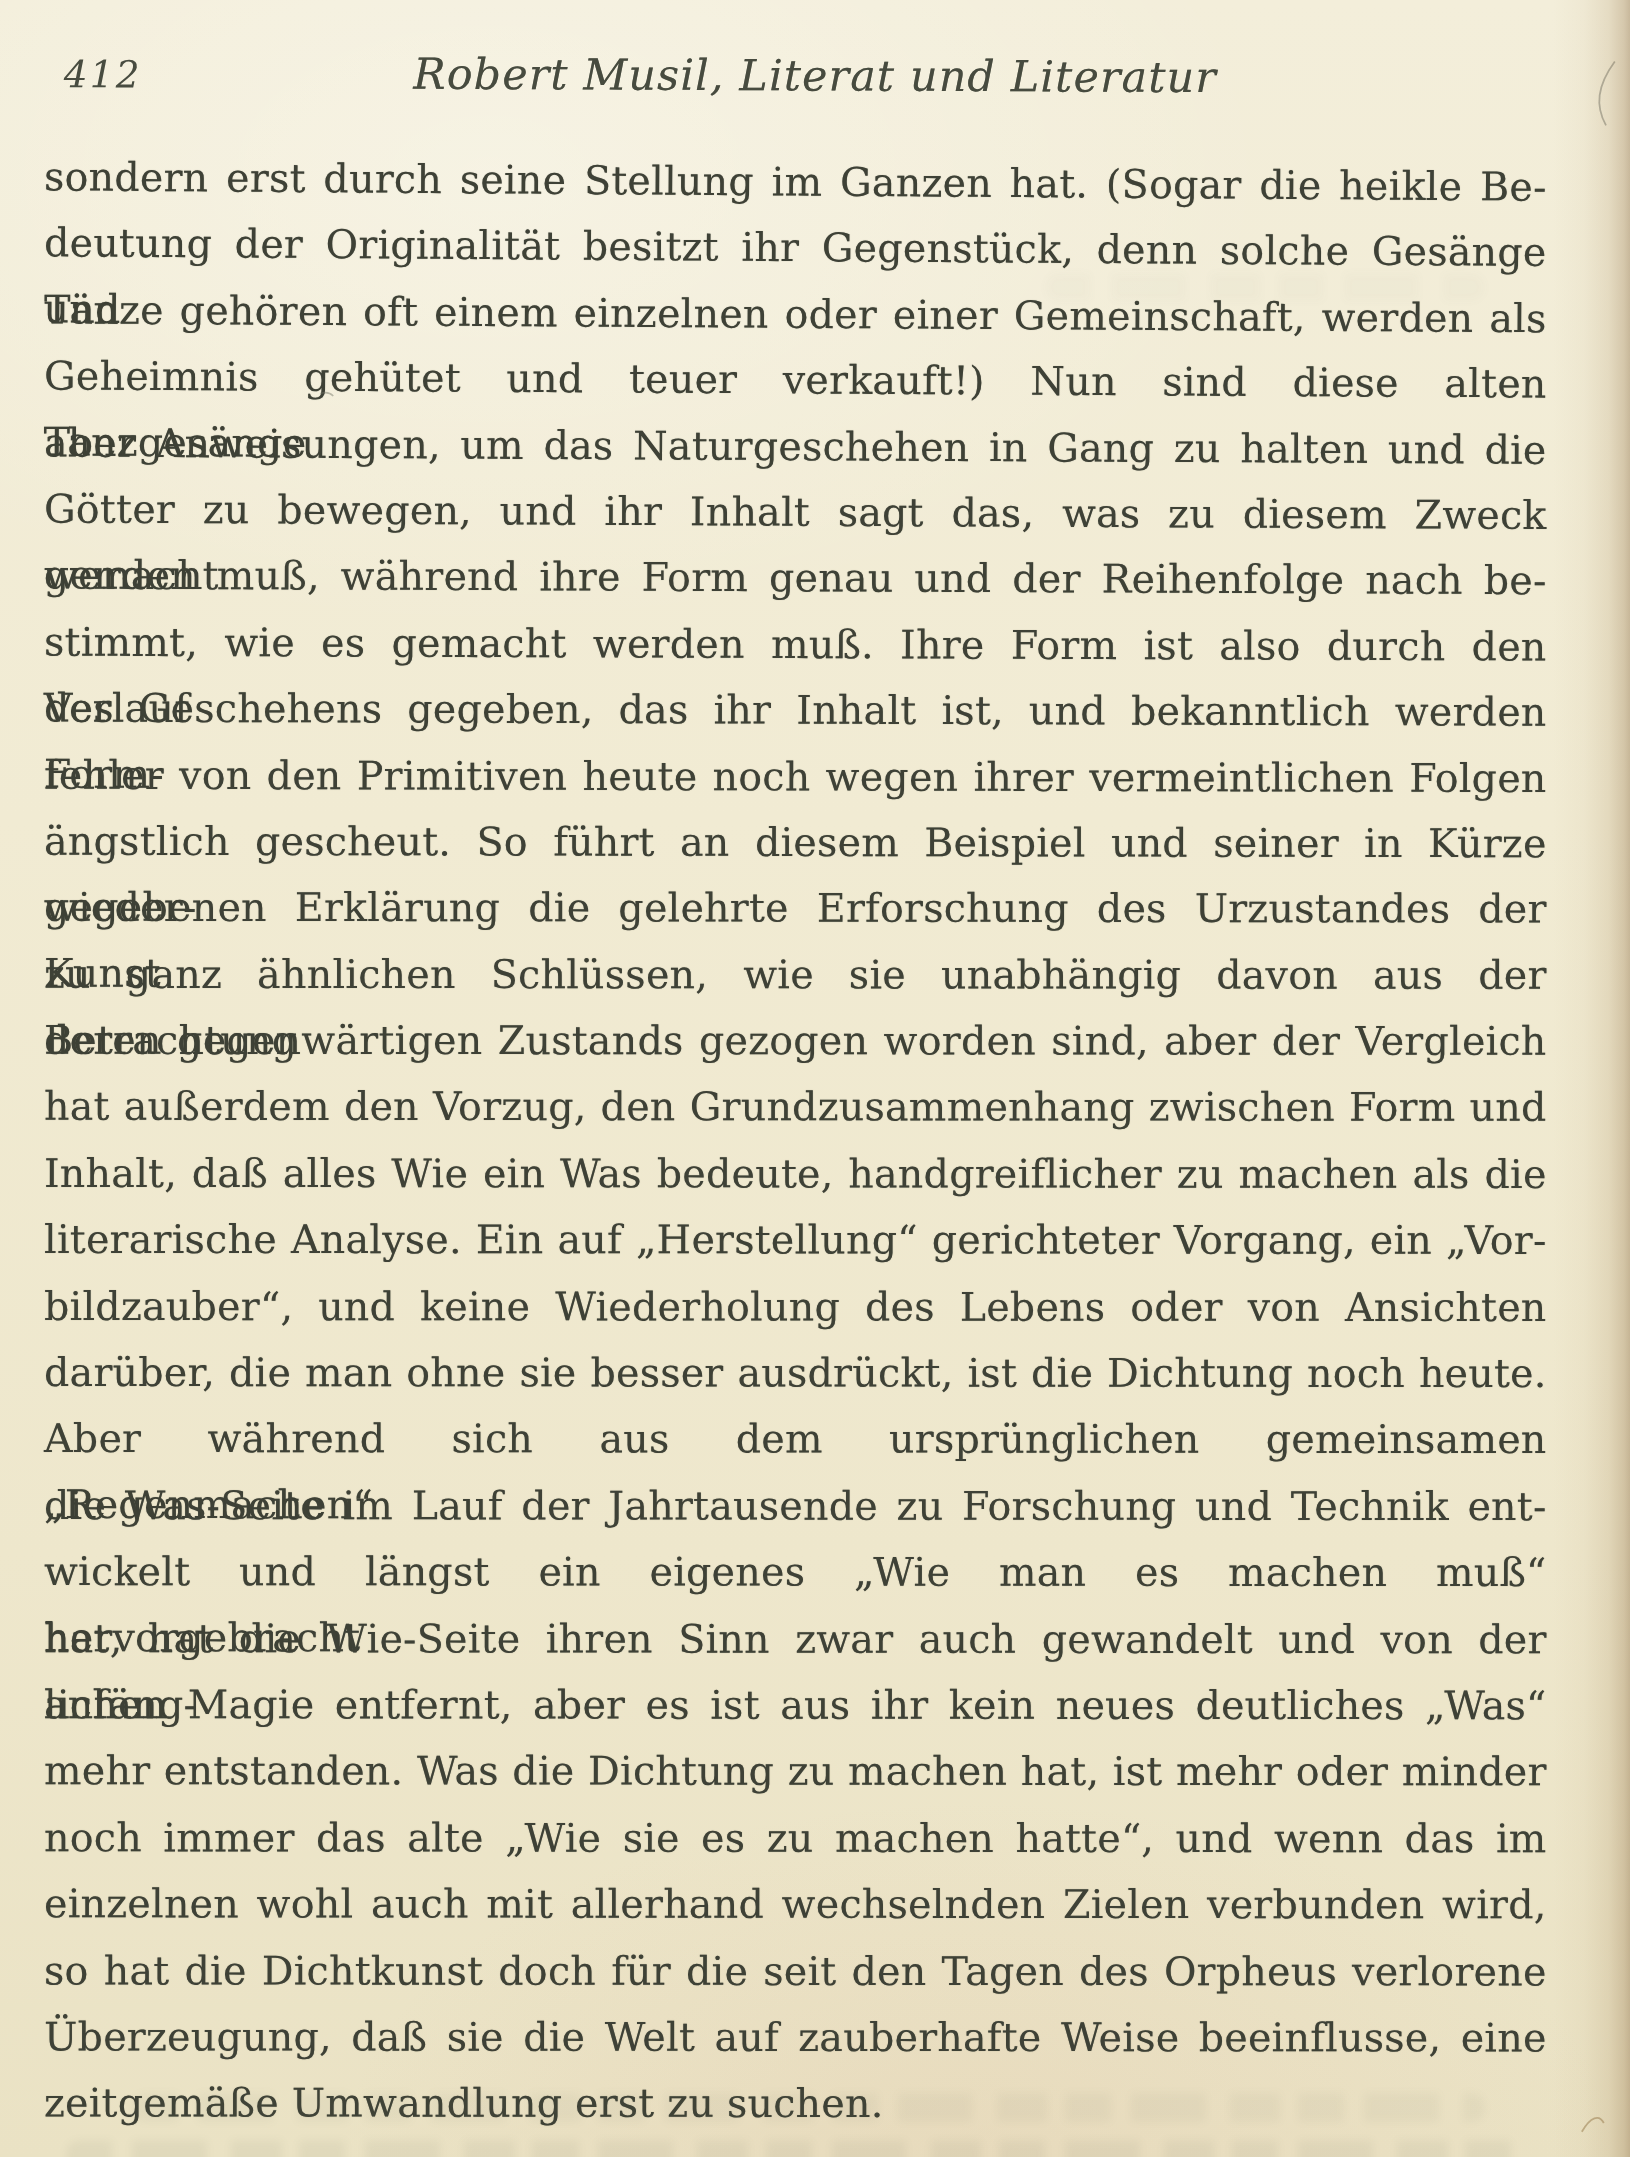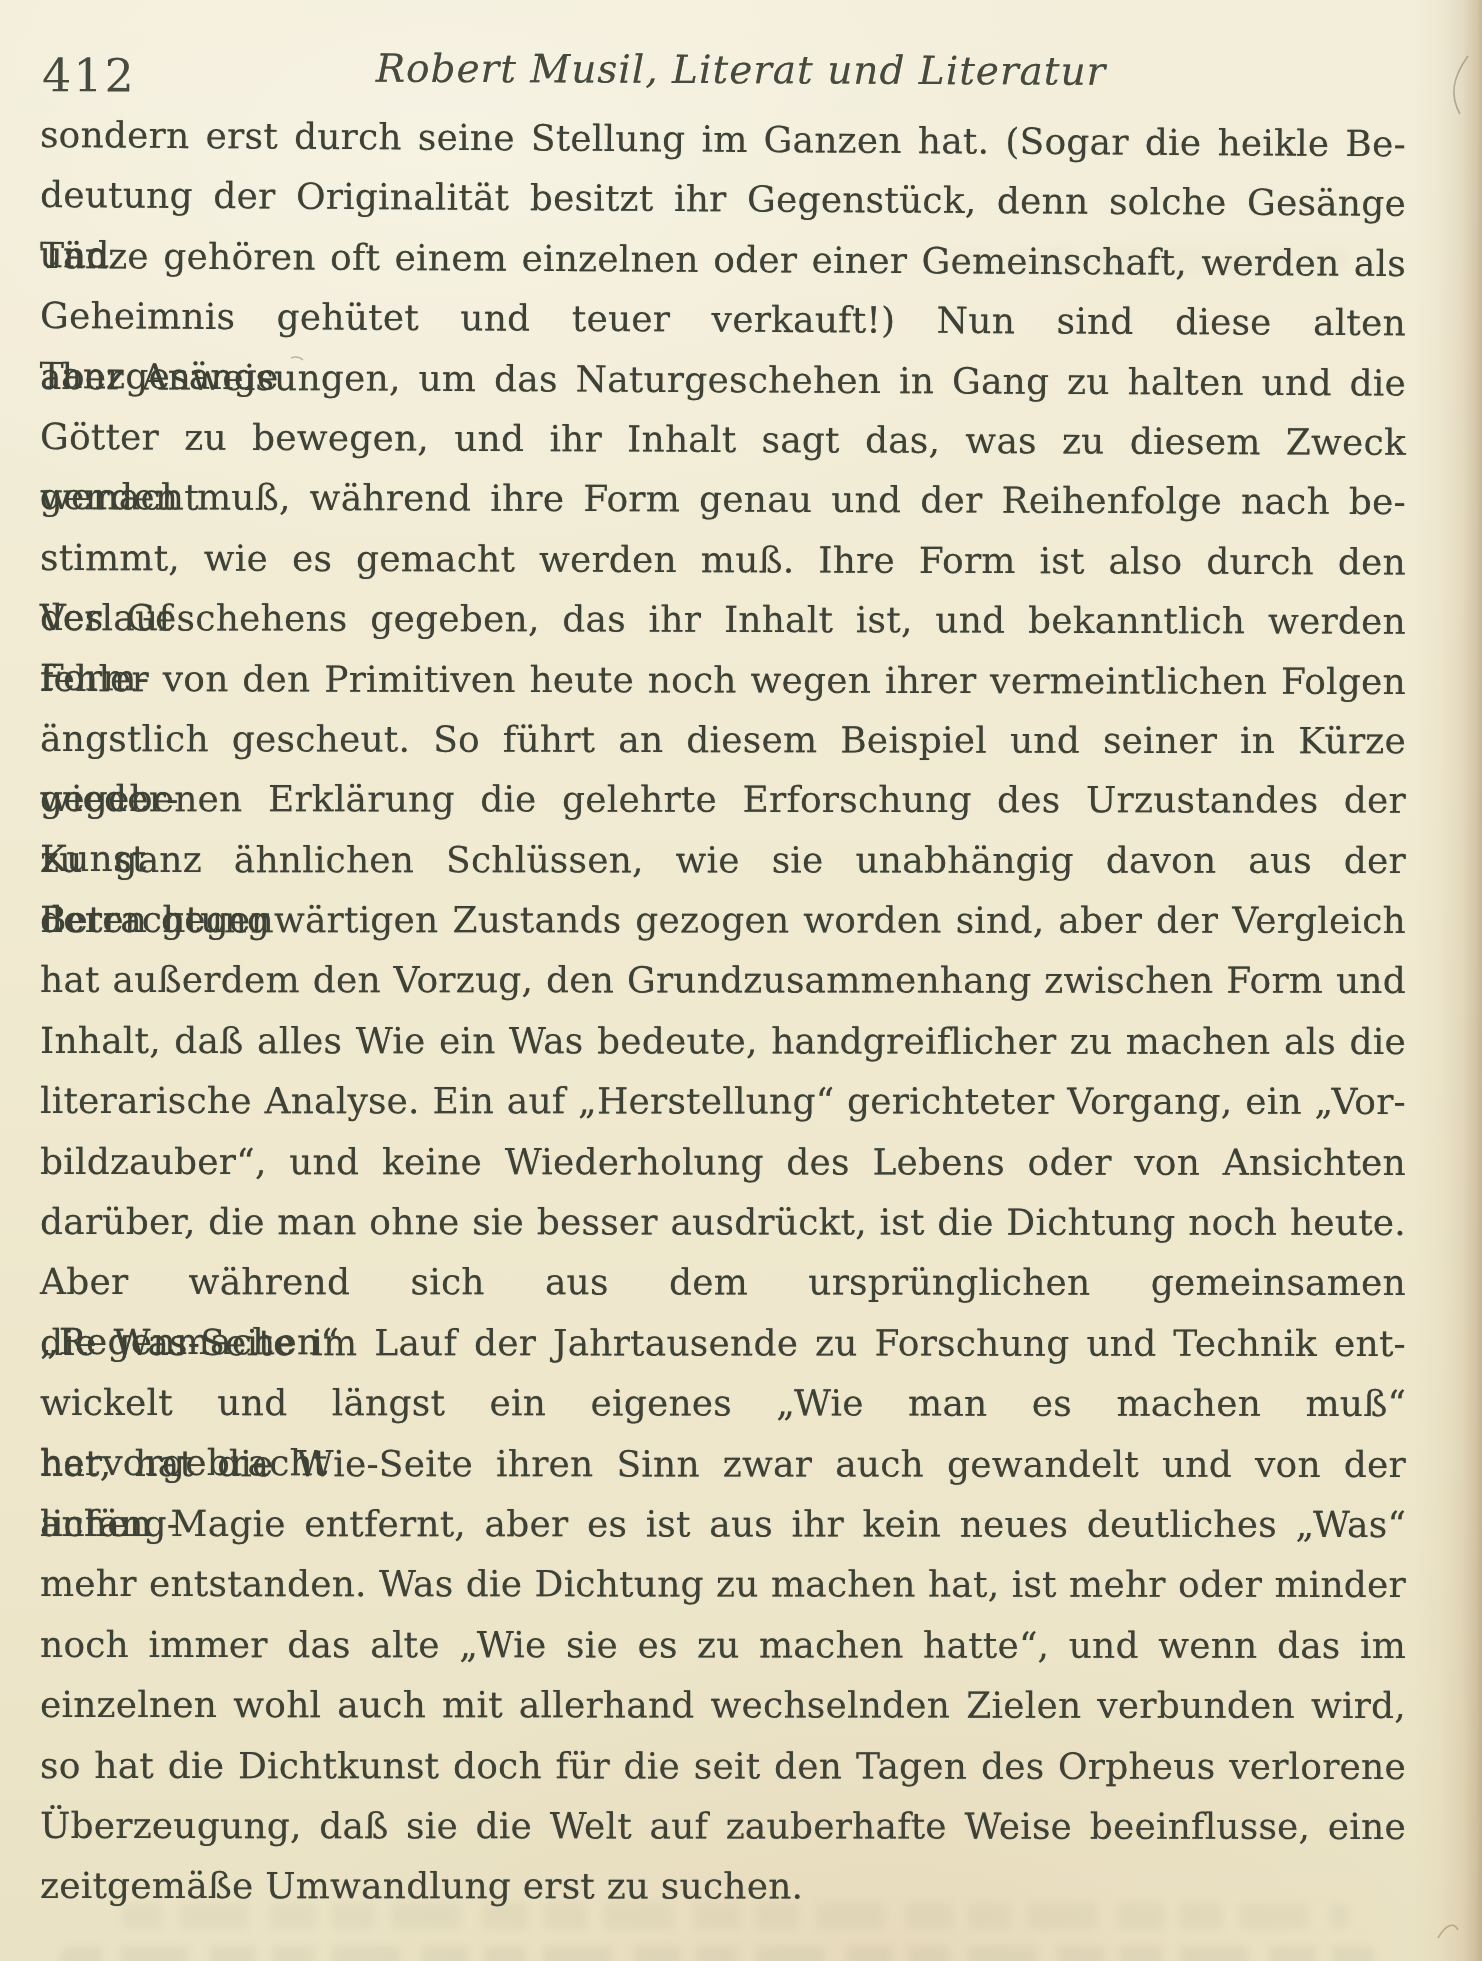--- a/index.html
+++ b/index.html
@@ -37,39 +37,40 @@
   .header {
     position: absolute;
     top: 44px; left: 0;
     width: 1482px;
     height: 60px;
     transform: rotate(0.25deg);
     transform-origin: 0 50%;
   }
   .pagenum {
     position: absolute;
-    left: 42px; top: 4px;
-    font-size: 46px;
+    left: 58px; top: 4px;
+    font-size: 34px;
     letter-spacing: 2px;
     color: #484c40;
+    font-style: italic;
   }
   .running-title {
     position: absolute;
     left: 50%; top: 0;
     transform: translateX(-50%);
     font-style: italic;
     font-size: 39px;
     letter-spacing: 1px;
     white-space: nowrap;
     color: #474b3f;
     text-shadow: 0 0 0.6px rgba(71,75,63,0.55);
   }
   .text-block {
     position: absolute;
-    left: 40px; top: 105px;
+    left: 40px; top: 132px;
     width: 1366px;
   }
   .text-line {
     height: 60.4px;
     line-height: 60.4px;
     font-size: 36px;
     letter-spacing: 0.2px;
     white-space: normal;
     text-align: justify;
     text-align-last: justify;

